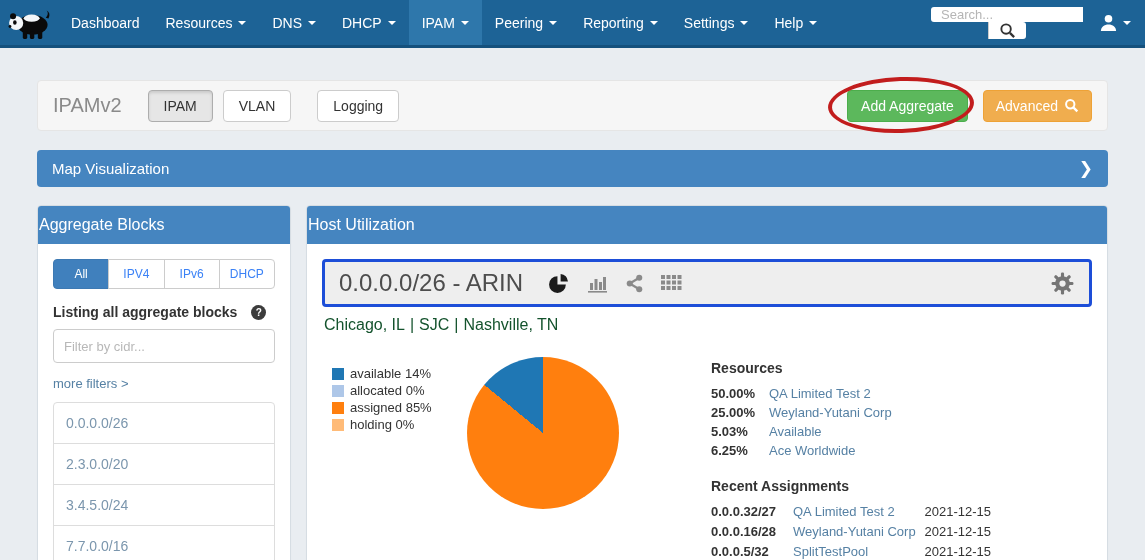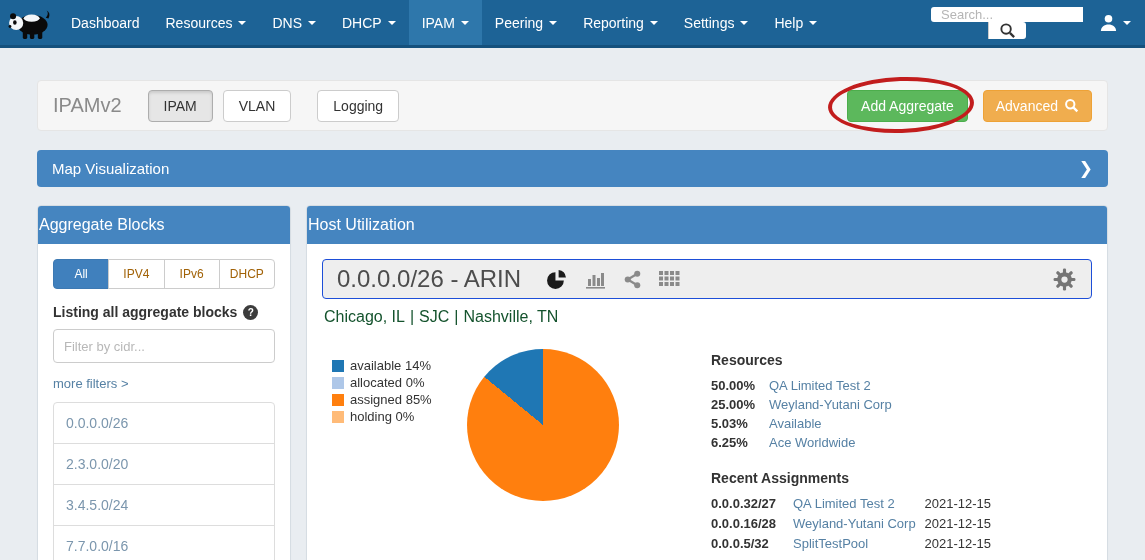--- a/index.html
+++ b/index.html
@@ -98,28 +98,28 @@
   }
   .panel-left { width: 254px; }
   .panel-right { flex: 1; }
   .panel-body { padding: 15px; min-height: 322px; }
 
   
   .btn-group { display: flex; width: 100%; }
   .group-btn {
     flex: 1; font-size: 12px; padding: 7px 0; text-align: center;
     background: #fff; border: 1px solid #ccc; margin-left: -1px;
-    color: #a16207; cursor: pointer;
+    color: #3b82f6; cursor: pointer;
   }
   .group-btn:first-child { border-radius: 4px 0 0 4px; margin-left: 0; }
   .group-btn:last-child { border-radius: 0 4px 4px 0; }
   .group-btn.active { background: #4080bd; border-color: #3d79b3; color: #fff; }
   .listing-label {
     margin: 15px 0 9px; font-size: 14px; font-weight: bold; color: #333;
-    display: flex; align-items: center; gap: 6px;
+    display: flex; align-items: center; gap: 14px;
   }
   .q-icon {
     width: 15px; height: 15px; border-radius: 50%; background: #3c3c3c;
     color: #fff; font-size: 10px; font-weight: bold; display: inline-flex;
     align-items: center; justify-content: center; cursor: pointer;
   }
   .filter-input {
     width: 100%; height: 34px; border: 1px solid #ccc; border-radius: 4px;
     padding: 0 10px; font-size: 13px; color: #555; outline: none;
   }
@@ -127,22 +127,22 @@
   .more-filters { display: inline-block; margin: 13px 0 11px; font-size: 13px; color: #5681a4; cursor: pointer; text-decoration: none; }
   .block-list { border: 1px solid #ddd; border-radius: 4px; }
   .block-item {
     padding: 12px; border-bottom: 1px solid #ddd; color: #7b96ad;
     font-size: 14px; cursor: pointer;
   }
   .block-item:last-child { border-bottom: none; }
 
   
   .subheader {
-    background: #eee; border: 1px solid #1d4ed8; border-radius: 4px;
-    height: 40px; display: flex; align-items: center; padding: 0 14px; gap: 17px;
+    background: #eee; border: 3px solid #1d4ed8; border-radius: 4px;
+    height: 48px; display: flex; align-items: center; padding: 0 14px; gap: 17px;
   }
   .subject-title { font-size: 24px; color: #4d4d4d; margin-right: 8px; white-space: nowrap; }
   .view-icon { display: flex; align-items: center; cursor: pointer; }
   .gear { margin-left: auto; cursor: pointer; display: flex; }
   .loc-line { margin: 9px 2px 0; font-size: 16px; color: #14532d; }
   .loc-link { cursor: pointer; }
   .loc-sep { padding: 0 5px; }
   .chart-row { display: flex; margin-top: 23px; }
   .legend { width: 145px; padding: 8px 0 0 10px; font-size: 13px; color: #333; }
   .legend-item { display: flex; align-items: center; gap: 6px; line-height: 17px; }

